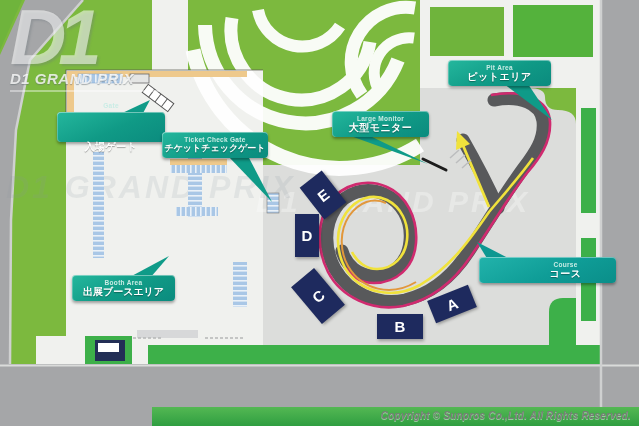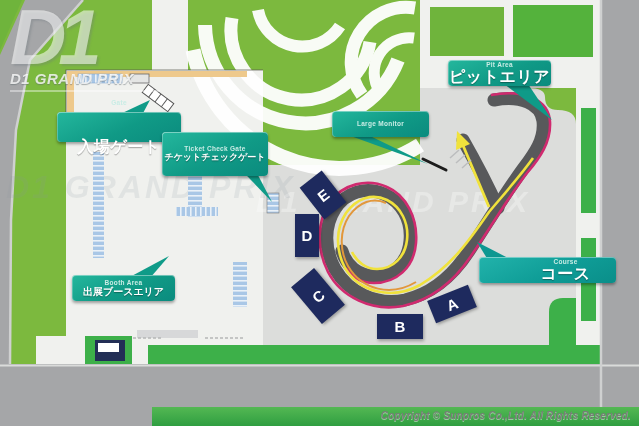--- a/index.html
+++ b/index.html
@@ -6,23 +6,23 @@
   .map{position:relative;width:639px;height:426px;overflow:hidden;
        font-family:"Liberation Sans","DejaVu Sans",sans-serif;background:#eef0ee;}
   .map svg.base{position:absolute;left:0;top:0;z-index:1;}
 
   
   .badge{position:absolute;z-index:6;display:flex;flex-direction:column;justify-content:center;
          text-align:center;color:#fff;border-radius:4px;line-height:1.1;
          background:linear-gradient(155deg,#24b79d 0%,#109a86 55%,#0b8b7e 100%);
          box-shadow:0 2px 3px rgba(0,0,0,.35), inset 0 1px 0 rgba(255,255,255,.4), inset 1px 0 0 rgba(255,255,255,.25);}
   .badge .en{font-size:6.5px;font-weight:bold;color:#c9ece5;letter-spacing:.3px;}
-  .badge .jp{font-size:16px;font-weight:bold;letter-spacing:.5px;text-shadow:0 1px 1px rgba(0,0,0,.35);}
-  .badge.b-gate  {left:57px; top:112px;width:124px;height:30px;gap:32px;}
-  .badge.b-ticket{left:162px;top:132px;width:106px;height:44px;}
+  .badge .jp{font-size:10px;font-weight:bold;letter-spacing:.5px;text-shadow:0 1px 1px rgba(0,0,0,.35);}
+  .badge.b-gate  {left:57px; top:112px;width:108px;height:30px;gap:32px;}
+  .badge.b-ticket{left:162px;top:132px;width:106px;height:26px;}
   .badge.b-ticket .jp{font-size:9px;letter-spacing:0;}
   .badge.b-monitor{left:332px;top:111px;width:97px;height:26px;}
   .badge.b-pit   {left:448px;top:60px;width:103px;height:26px;}
   .badge.b-booth {left:72px;top:275px;width:103px;height:26px;}
   .badge.b-booth .jp{font-size:10px;letter-spacing:0;}
   .badge.b-course{left:479px;top:257px;width:101px;height:26px;
          background:linear-gradient(155deg,#22b3ab 0%,#0f9d97 55%,#0a8e89 100%);padding-left:36px;}
 
   
   .stand{position:absolute;z-index:5;background:#1e2a5e;color:#fff;display:flex;align-items:center;
@@ -176,20 +176,21 @@
   <div class="badge b-gate">
     <span class="en">Gate</span>
     <span class="jp">入場ゲート</span>
   </div>
   <div class="badge b-ticket">
     <span class="en">Ticket Check Gate</span>
     <span class="jp">チケットチェックゲート</span>
   </div>
   <div class="badge b-monitor">
     <span class="en">Large Monitor</span>
+    <span class="jp">大型モニター</span>
   </div>
   <div class="badge b-pit">
     <span class="en">Pit Area</span>
     <span class="jp">ピットエリア</span>
   </div>
   <div class="badge b-booth">
     <span class="en">Booth Area</span>
     <span class="jp">出展ブースエリア</span>
   </div>
   <div class="badge b-course">

